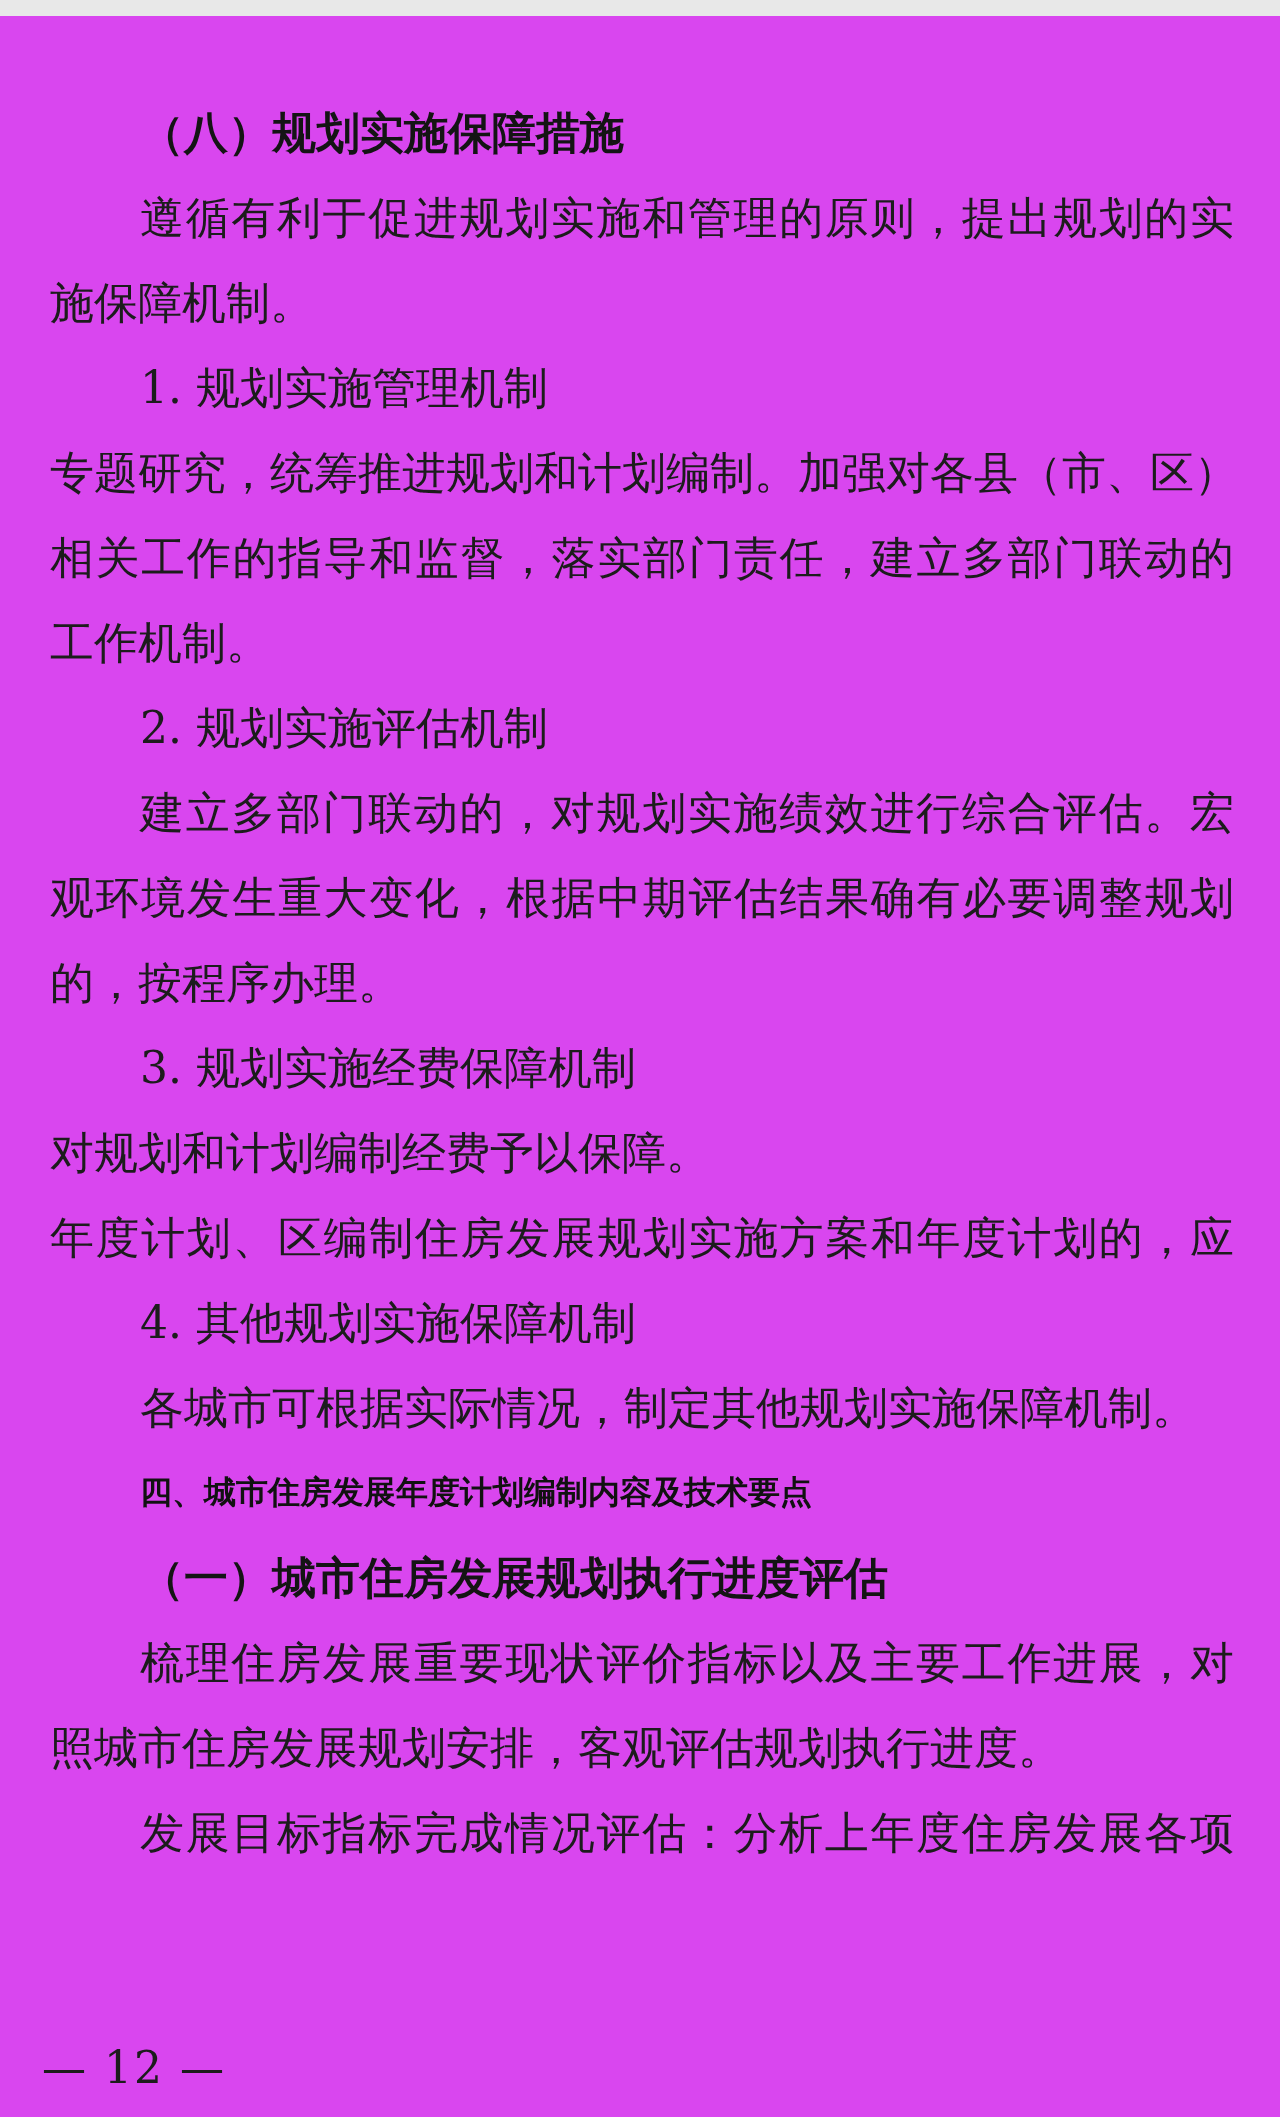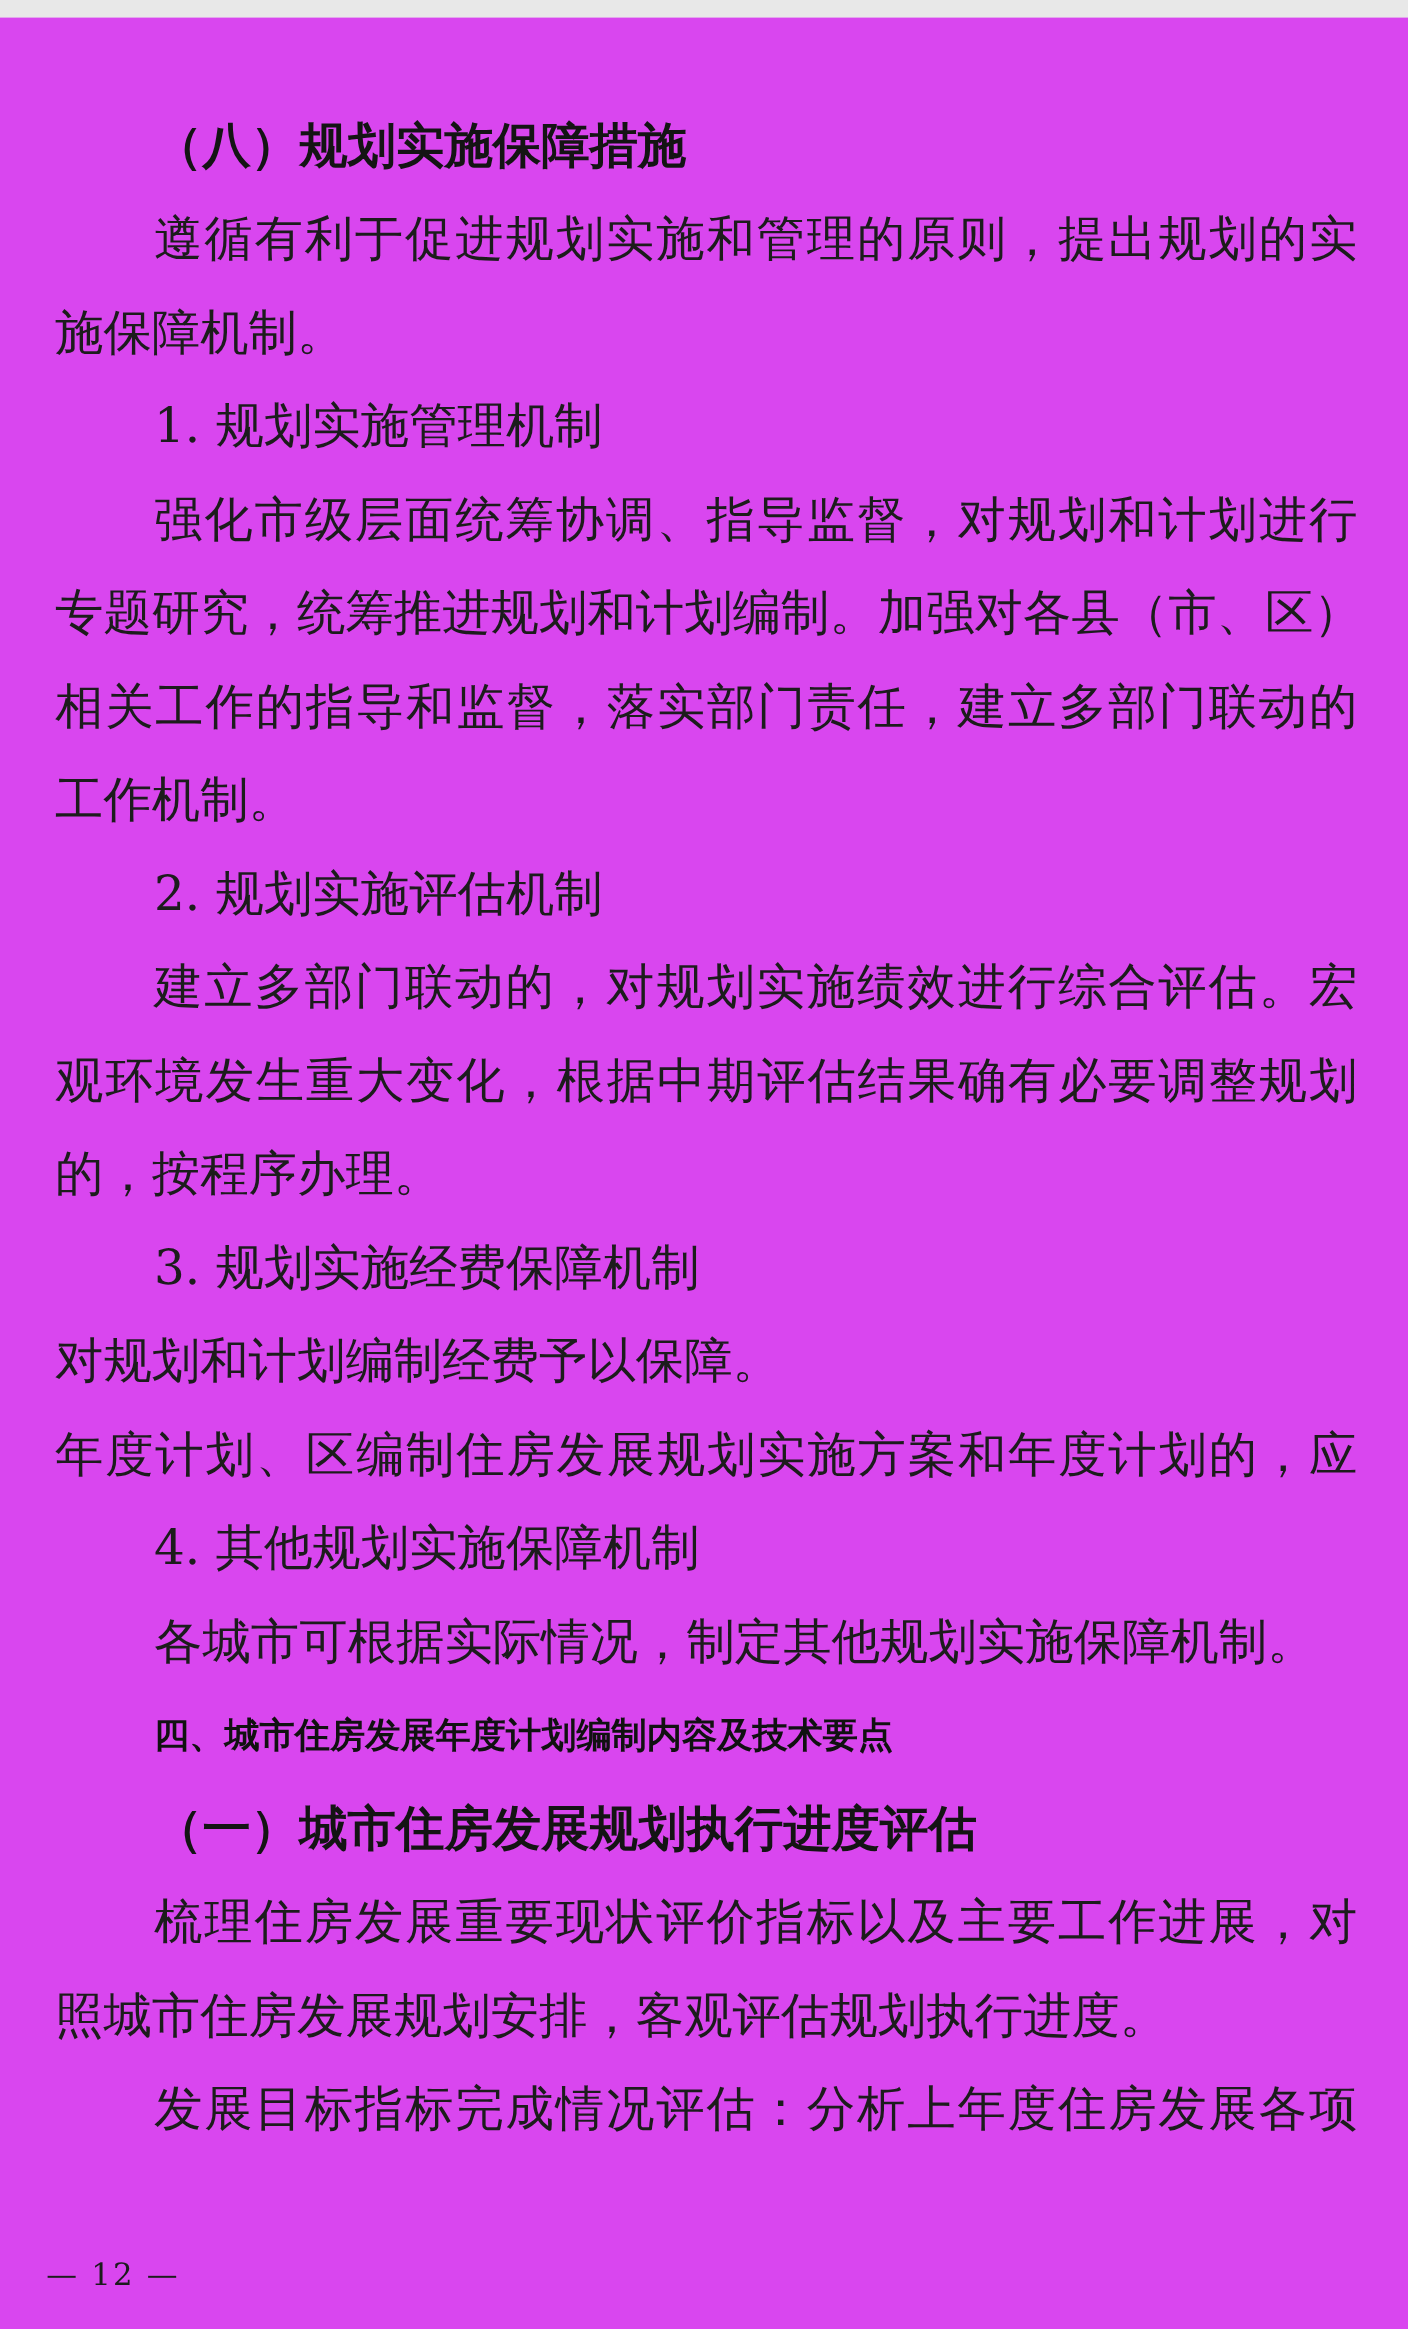--- a/index.html
+++ b/index.html
@@ -47,36 +47,35 @@
   .line.h2 {
     font-weight: bold;
     color: #141414;
   }
   .footer {
     position: absolute;
     left: 42px;
     top: 2022px;
     height: 60px;
     font-family: "DejaVu Serif", "Liberation Serif", serif;
-    font-size: 28px;
+    font-size: 44px;
     line-height: 60px;
     color: #1c1c1c;
     letter-spacing: 2px;
   }
 </style>
 </head>
 <body>
 
 <div class="page">
   <div class="content" id="doc-lines">
       <div class="line h2 indent">（八）规划实施保障措施</div>
       <div class="line body indent justify">遵循有利于促进规划实施和管理的原则，提出规划的实</div>
       <div class="line body">施保障机制。</div>
       <div class="line body indent">1. 规划实施管理机制</div>
-      <div class="line body indent justify">强化市级层面统筹协调、指导监督，对规划和计划进行</div>
       <div class="line body justify">专题研究，统筹推进规划和计划编制。加强对各县（市、区）</div>
       <div class="line body justify">相关工作的指导和监督，落实部门责任，建立多部门联动的</div>
       <div class="line body">工作机制。</div>
       <div class="line body indent">2. 规划实施评估机制</div>
       <div class="line body indent justify">建立多部门联动的，对规划实施绩效进行综合评估。宏</div>
       <div class="line body justify">观环境发生重大变化，根据中期评估结果确有必要调整规划</div>
       <div class="line body">的，按程序办理。</div>
       <div class="line body indent">3. 规划实施经费保障机制</div>
       <div class="line body">对规划和计划编制经费予以保障。</div>
       <div class="line body justify">年度计划、区编制住房发展规划实施方案和年度计划的，应</div>

